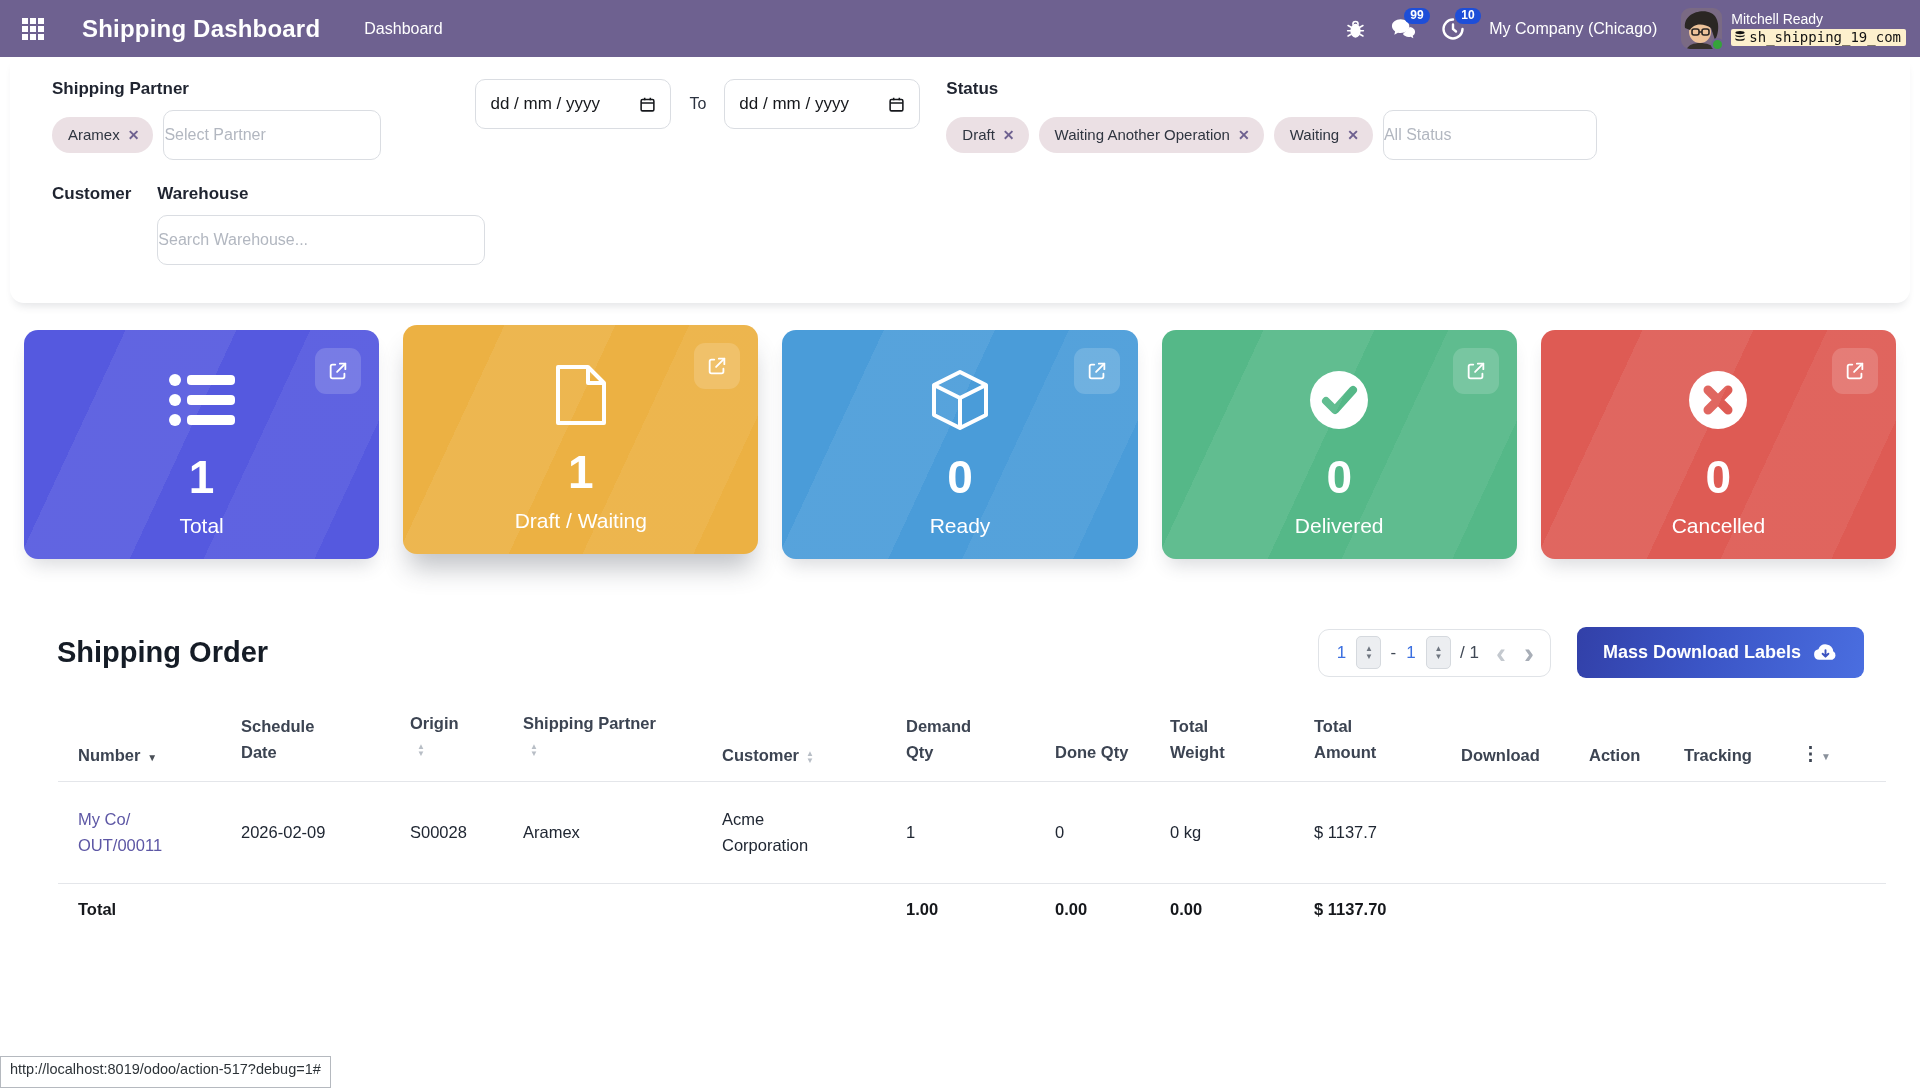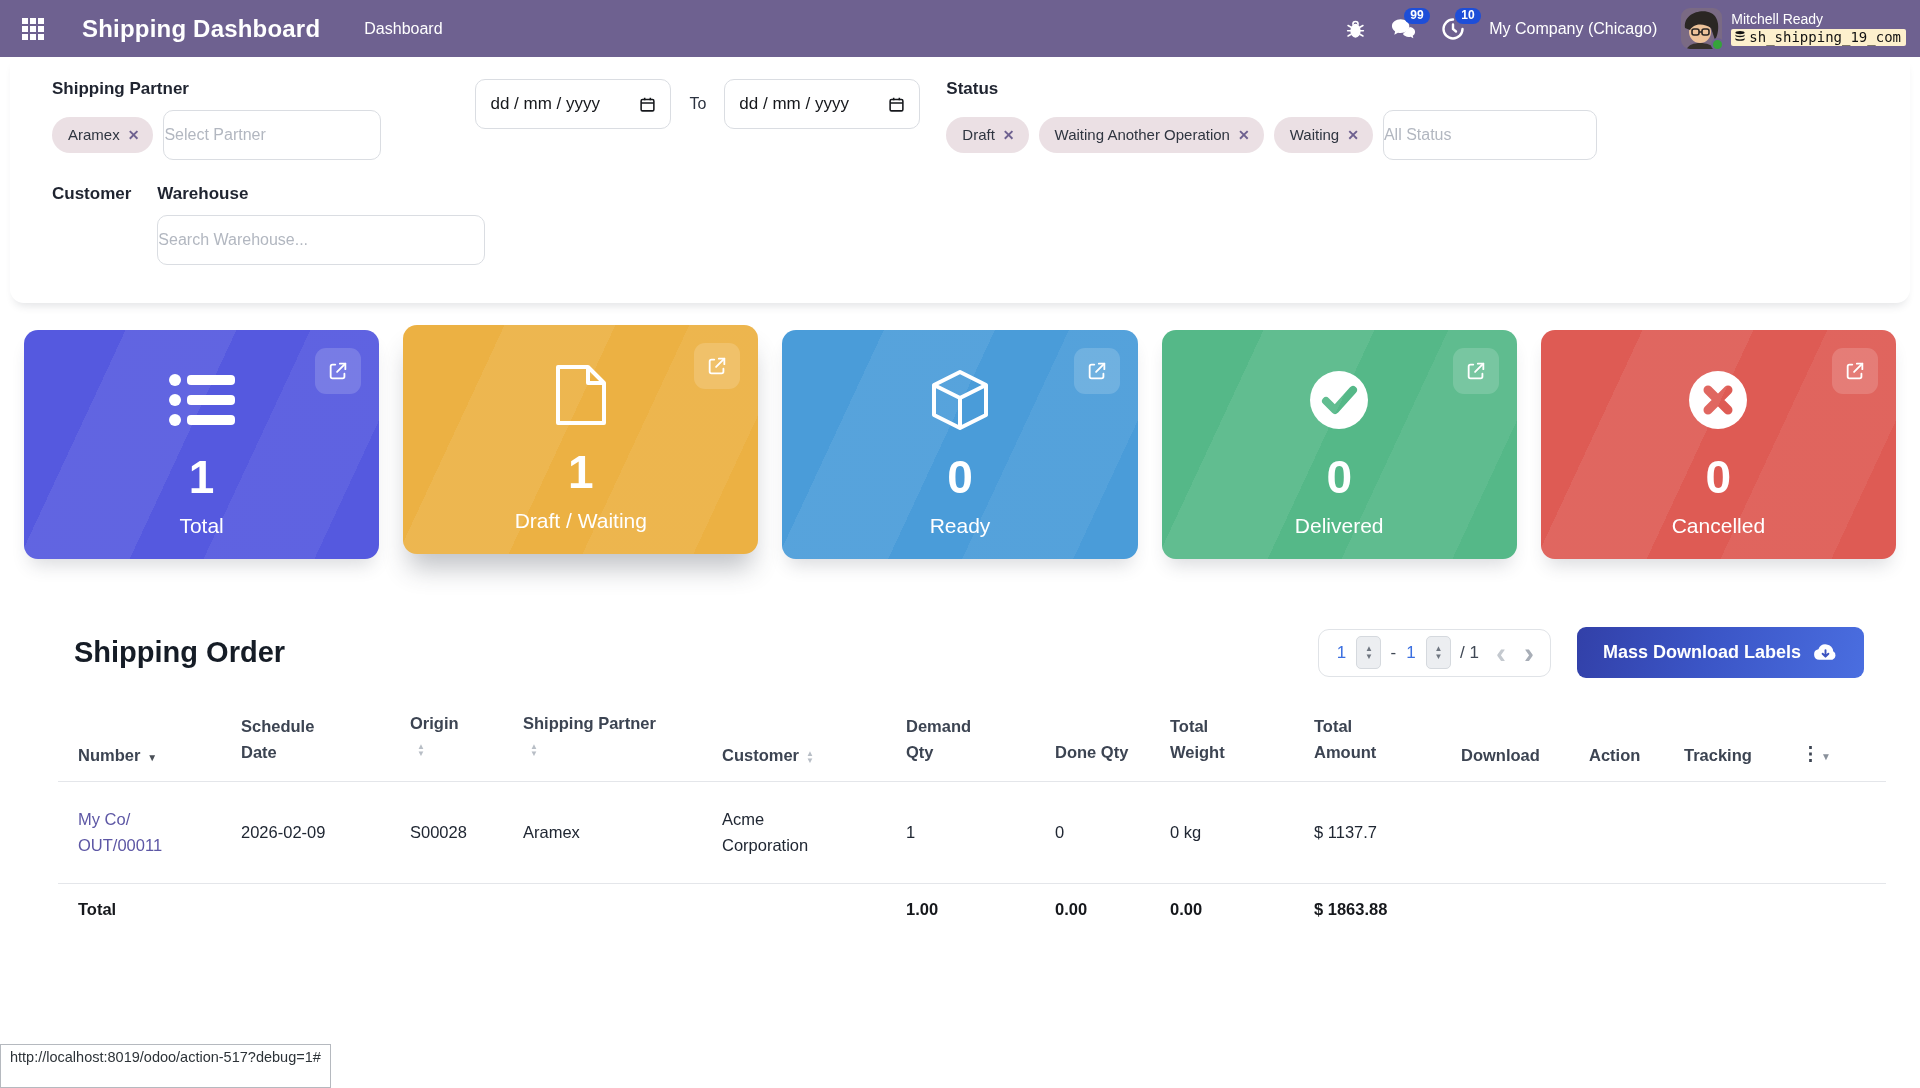--- a/index.html
+++ b/index.html
@@ -60,21 +60,21 @@
   .card-total { background:#5559df; } .card-draft { background:#ecb143; }
   .card-ready { background:#4a9cd9; } .card-delivered { background:#55b888; }
   .card-cancelled { background:#de5b54; }
   .card-icon { margin-top:38px; height:64px; display:flex; align-items:center; }
   .card-value { font-size:46px; font-weight:700; margin-top:22px; line-height:1; }
   .card-label { font-size:21px; margin-top:14px; }
   .ext-btn { position:absolute; top:18px; right:18px; width:46px; height:46px; border-radius:11px;
              background:rgba(255,255,255,.16); display:flex; align-items:center; justify-content:center; cursor:pointer; }
 
   
-  .orders-head { display:flex; align-items:center; margin:68px 56px 0 74px; }
+  .orders-head { display:flex; align-items:center; margin:68px 56px 0 57px; }
   .orders-title { font-size:29px; font-weight:700; color:#151c26; }
   .orders-actions { margin-left:auto; display:flex; align-items:center; gap:26px; }
   .pager { height:48px; border:1px solid #e0e3e7; border-radius:11px; display:flex; align-items:center;
            padding:0 16px; gap:9px; font-size:17px; color:#3f4754; }
   .pager .num { color:#3b6fe0; width:12px; text-align:center; }
   .stepper { display:inline-flex; flex-direction:column; width:25px; height:33px; background:#eceef1;
              border:1px solid #d5d9de; border-radius:5px; align-items:center; justify-content:center; cursor:pointer; }
   .stepper span { font-size:8px; line-height:8px; color:#6f7680; }
   .pager-chevrons { display:flex; align-items:center; gap:18px; margin-left:8px; }
   .chev { font-size:30px; line-height:20px; font-weight:700; cursor:pointer; }
@@ -96,21 +96,21 @@
   .kebab { font-size:19px; font-weight:700; color:#3c4452; cursor:pointer; white-space:nowrap; }
   .kebab .dn { font-size:10px; color:#8a919b; margin-left:1px; }
   tbody td { border-top:1px solid #e4e6ea; padding:25px 6px 25px 0; font-size:16.5px; color:#202733;
              vertical-align:middle; line-height:1.55; }
   .order-link { color:#5d57a5; cursor:pointer; }
   .cell-narrow { max-width:112px; }
   tfoot td { border-top:1px solid #e4e6ea; padding:16px 6px 20px 0; font-size:16.5px; font-weight:700; color:#16181c; }
 
   
   .statusbar { position:absolute; left:0; bottom:0; background:#fff; border:1px solid #b5b9bf;
-               padding:4px 9px 22px; font-size:14.5px; color:#2d3338; }
+               padding:4px 9px 10px; font-size:14.5px; color:#2d3338; }
 
   svg { display:block; }
 </style>
 </head>
 <body>
 
 <div class="navbar">
   <div class="nav-left">
     <div class="grid-btn">
       <svg width="24" height="24" viewBox="0 0 24 24">
@@ -460,21 +460,21 @@
   <tfoot>
     <tr>
       <td style="padding-left:20px;">Total</td>
       <td></td>
         <td></td>
         <td></td>
         <td></td>
       <td>1.00</td>
       <td>0.00</td>
       <td>0.00</td>
-      <td>$ 1863.88</td>
+      <td>$ 1137.70</td>
       <td></td>
         <td></td>
         <td></td>
         <td></td>
     </tr>
   </tfoot>
 </table>
 
 <div class="statusbar">http://localhost:8019/odoo/action-517?debug=1#</div>
 

